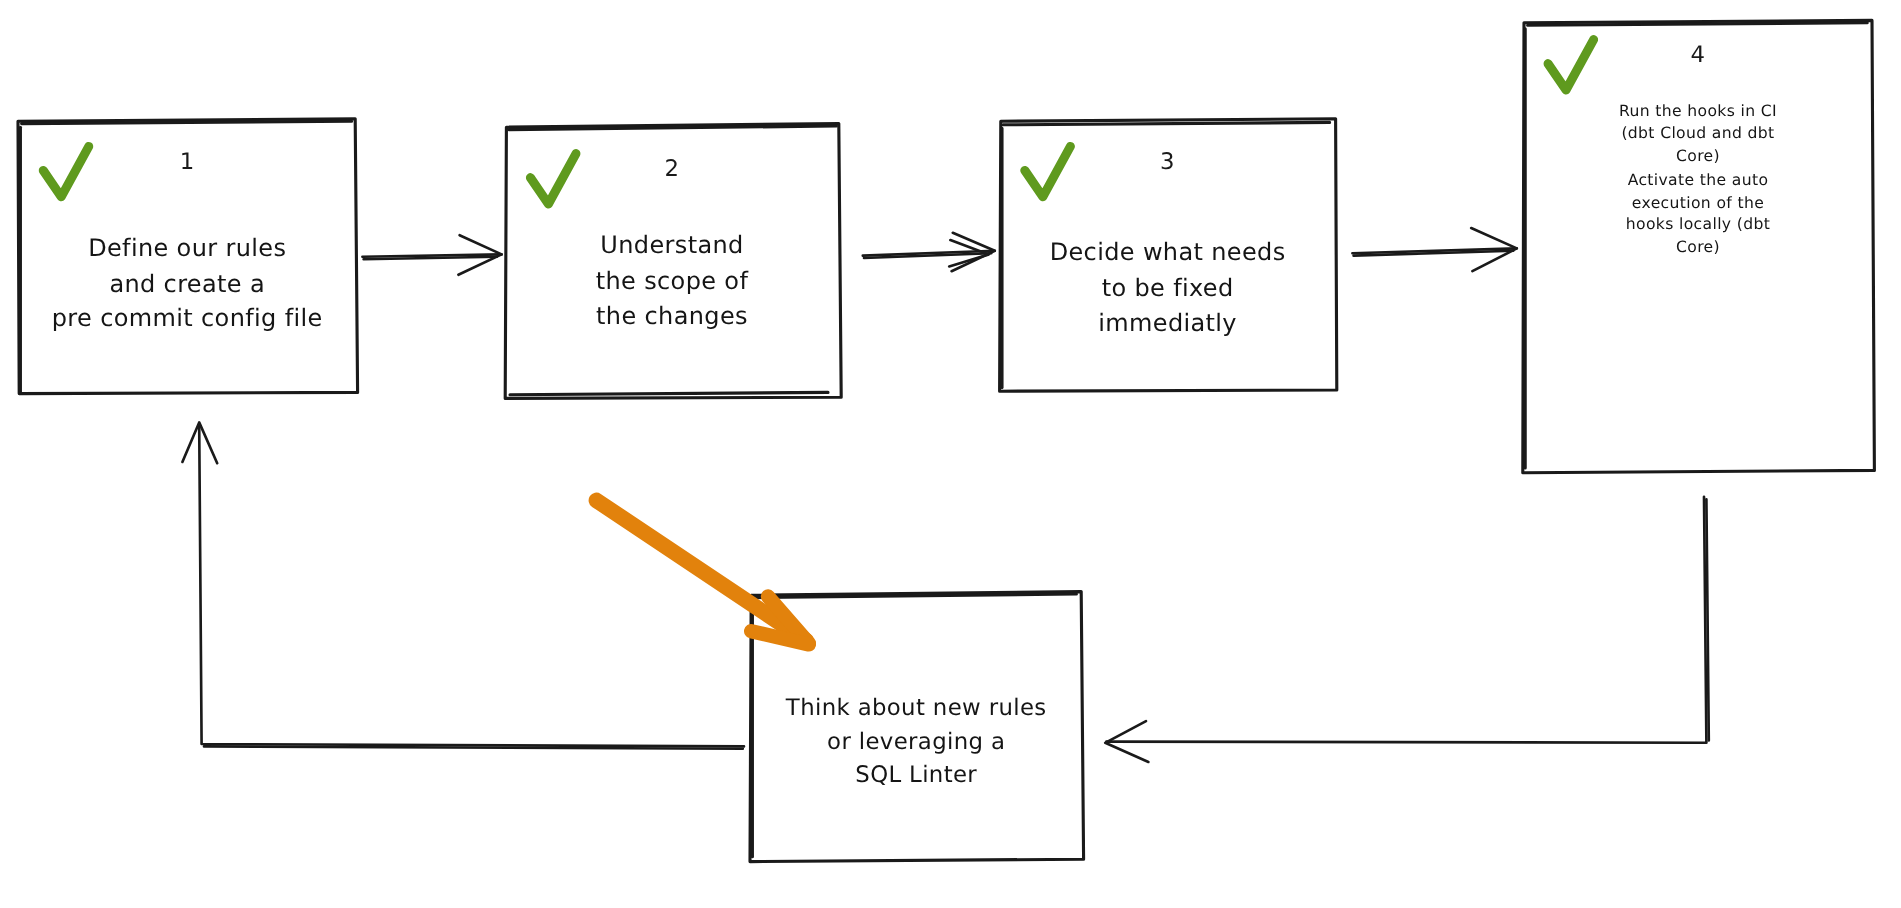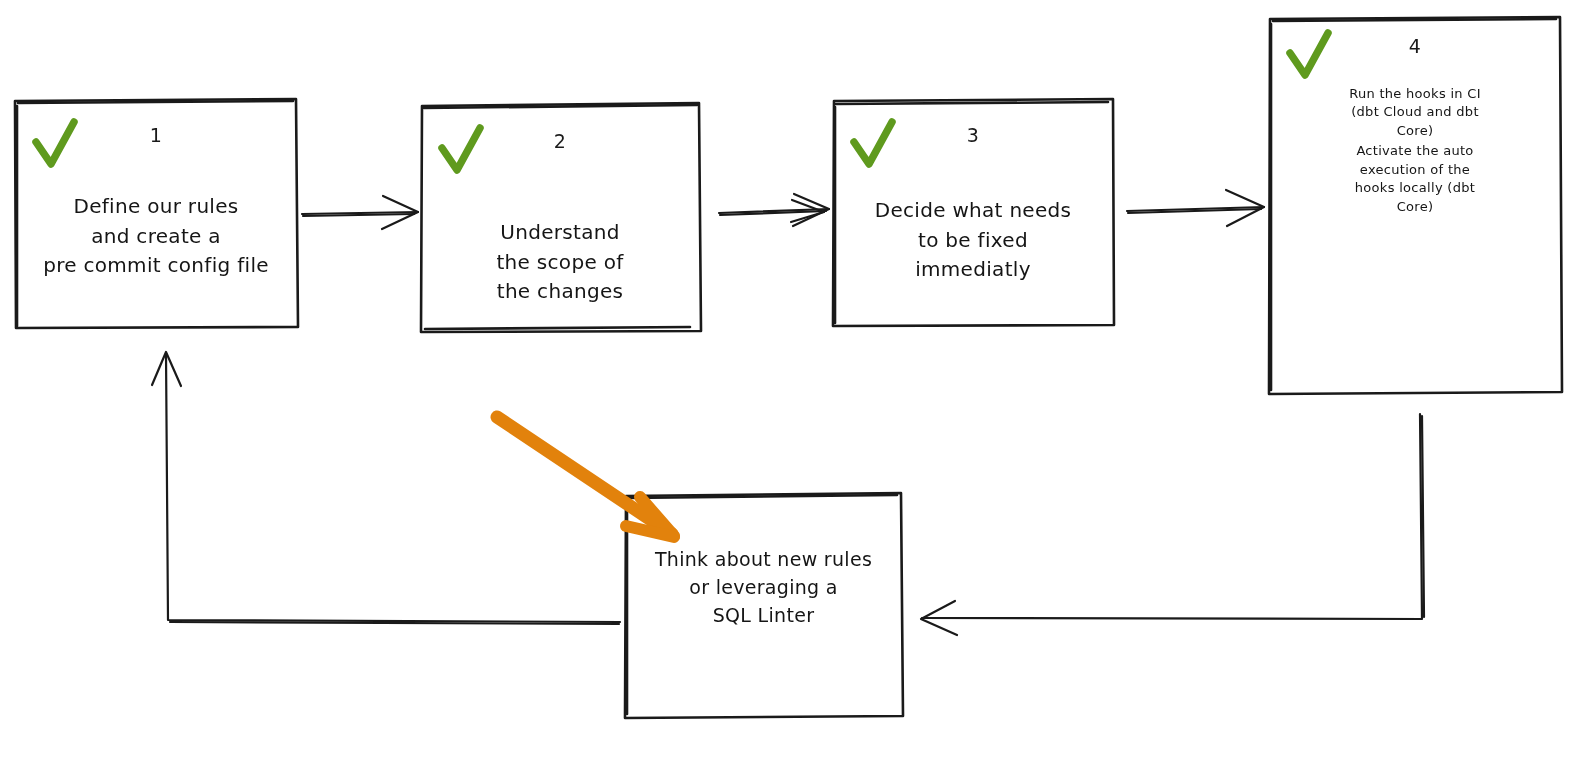--- a/index.html
+++ b/index.html
@@ -65,20 +65,21 @@
     text-align: center;
     font-family: "DejaVu Sans", sans-serif;
     font-size: 20px;
     line-height: 1.48;
     color: #151515;
     letter-spacing: 0.3px;
     white-space: pre-line;
     width: 100%;
     padding: 0 6px;
     box-sizing: border-box;
+    margin-top: 31px;
   }
   .node-text + .node-text {
     margin-top: 22px;
   }
   
   #node-1 { left: 14px;   top: 100px; width: 284px; height: 228px; }
   #node-2 { left: 420px;  top: 104px; width: 280px; height: 228px; }
   #node-3 { left: 832px;  top: 100px; width: 282px; height: 226px; }
   #node-4 { left: 1268px; top: 17px;  width: 294px; height: 377px; }
   #node-5 { left: 624px;  top: 493px; width: 279px; height: 225px; }
@@ -86,21 +87,21 @@
   #node-1 .node-inner { top: 18px; }
   #node-2 .node-inner { top: 20px; }
   #node-3 .node-inner { top: 18px; }
   #node-4 .node-inner { top: 12px; }
   #node-5 .node-inner { top: 52px; }
 
   #node-4 .node-text { font-size: 13px; line-height: 1.42; }
   #node-5 .node-text { font-size: 19px; }
 
   #node-1 .node-text { margin-top: 20px; }
-  #node-2 .node-text { margin-top: 40px; }
+  #node-2 .node-text { margin-top: 12px; }
   #node-3 .node-text { margin-top: 24px; text-align: center; }
   #node-4 .node-text { margin-top: 2px; }
 </style>
 </head>
 <body>
 
 <div id="canvas">
 
   <svg id="sketch-layer" viewBox="0 0 1584 757" width="1584" height="757" xmlns="http://www.w3.org/2000/svg">
     <g fill="none" stroke="#1a1a1a" stroke-width="2.6" stroke-linecap="round" stroke-linejoin="round">

